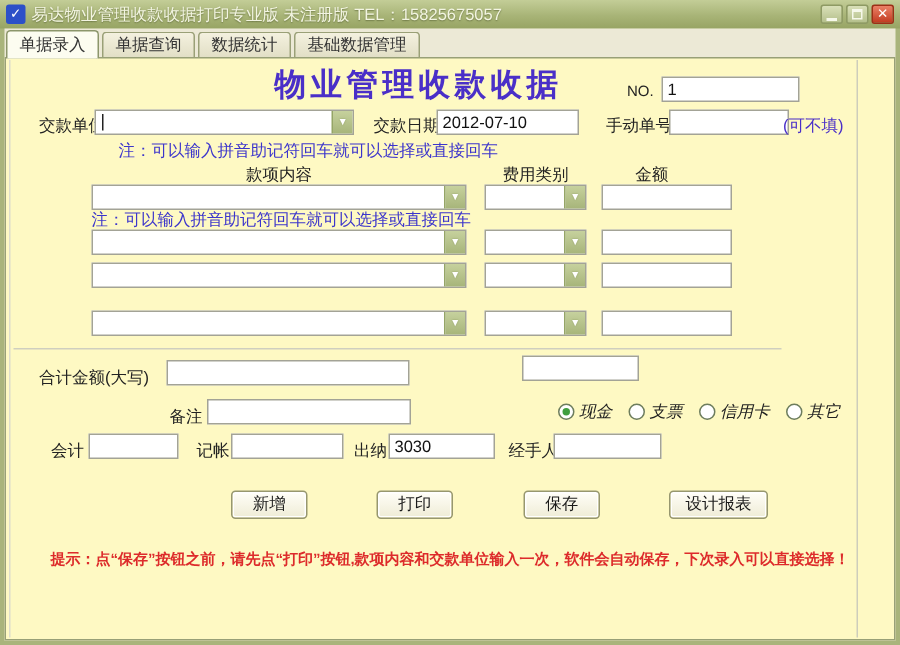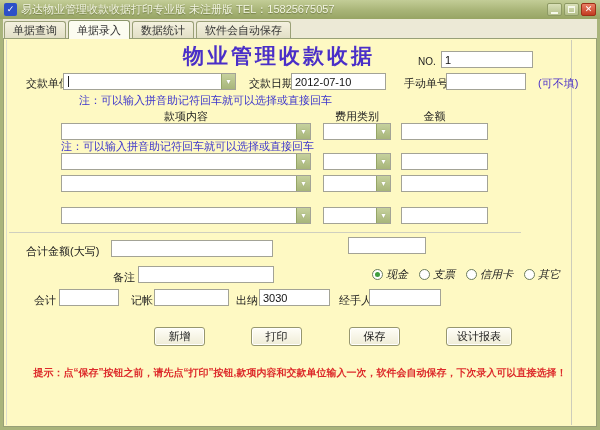--- a/index.html
+++ b/index.html
@@ -91,45 +91,45 @@
         </div>
       <div class="win-btn close">
           <span>✕</span>
         </div>
     </div>
   </div>
 
   <div class="app-body">
 
     <div class="tabstrip">
+      <div class="tab active">单据录入</div>
       <div class="tab">单据查询</div>
-      <div class="tab active">单据录入</div>
       <div class="tab">数据统计</div>
-      <div class="tab">软件会自动保存</div>
+      <div class="tab">基础数据管理</div>
     </div>
 
     <div class="page">
       <div class="inner-line-left"></div>
       <div class="inner-line-right"></div>
 
       <div class="form-title">物业管理收款收据</div>
 
       <div class="lbl" style="left:414px; top:17px; font-size:10px;">NO.</div>
       <input class="textbox" style="left: 437px; top: 12px; width: 92px;" value="1">
 
       <div class="lbl" style="left:22px; top:37px;">交款单位</div>
       <div class="combo" style="left:59px; top:34px; width:173px;">
         <span class="caret"></span>
         <span class="combo-btn">▼</span>
       </div>
       <div class="lbl" style="left:245px; top:37px;">交款日期</div>
       <input class="textbox" style="left: 287px; top: 34px; width: 95px;" value="2012-07-10">
       <div class="lbl" style="left:400px; top:37px;">手动单号</div>
       <input class="textbox" style="left: 442px; top: 34px; width: 80px;">
-      <div class="purple-hint" style="left:534px; top:37px;">(可不填)</div>
+      <div class="purple-hint" style="left:518px; top:37px;">(可不填)</div>
 
       <div class="note" style="left:75px; top:54px;">注：可以输入拼音助记符回车就可以选择或直接回车</div>
 
       <div class="col-header" style="left:57px; width:250px;">款项内容</div>
       <div class="col-header" style="left:319px; width:68px;">费用类别</div>
       <div class="col-header" style="left:387px; width:87px;">金额</div>
 
       <div class="combo" style="left:57px; top:84px; width:250px;">
         <span class="combo-btn">▼</span>
       </div>

